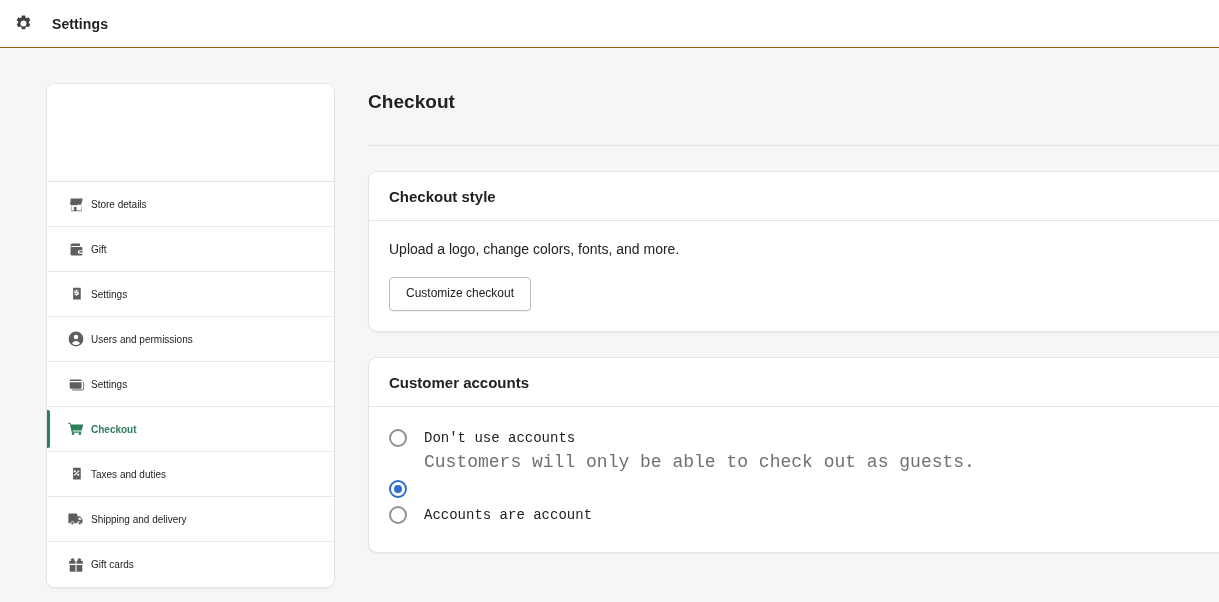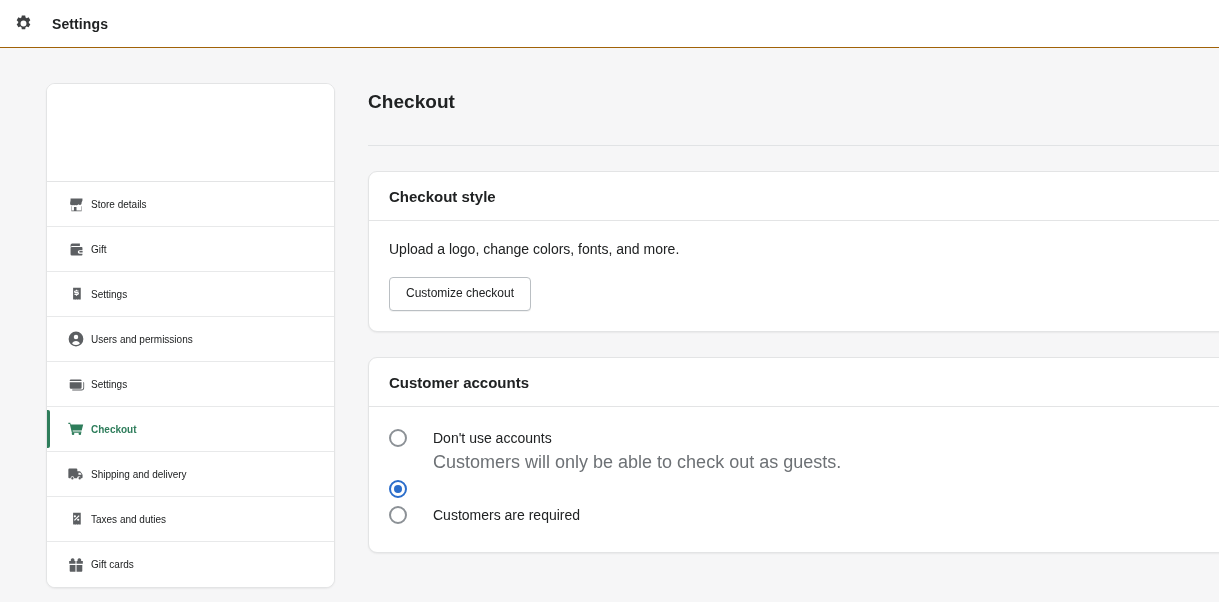--- a/index.html
+++ b/index.html
@@ -203,21 +203,21 @@
     position: absolute;
     left: 50%;
     top: 50%;
     width: 8px;
     height: 8px;
     margin-left: -4px;
     margin-top: -4px;
     border-radius: 50%;
     background: #2c6ecb;
   }
-  .radio-text { margin-left: 26px; }
+  .radio-text { margin-left: 17px; font-family: Liberation Mono, monospace; }
   .radio-label {
     font-size: 14px;
     color: #202223;
     line-height: 20px;
   }
   .radio-help {
     font-size: 18px;
     color: #6d7175;
     line-height: 20px;
     margin-top: 4px;
@@ -289,34 +289,34 @@
       <span class="nav-icon">
         <svg width="18" height="18" viewBox="0 0 20 20" fill="currentColor">
             <path d="M1.5 3h2.1l.5 2H18l-1.7 6.6H6.2l.28 1.1H16v1.5H5.4L3.1 4.5H1.5V3Zm5.2 10.9a1.45 1.45 0 1 0 0 2.9 1.45 1.45 0 0 0 0-2.9Zm7.6 0a1.45 1.45 0 1 0 0 2.9 1.45 1.45 0 0 0 0-2.9Z"></path>
           </svg>
       </span>
       <span class="nav-label">Checkout</span>
     </div>
 
     <div class="nav-item">
       <span class="nav-icon">
+        <svg width="17" height="17" viewBox="0 0 20 20" fill="currentColor">
+            <path d="M5 2h10v14.2l-.9-.7-1 .8-1-.8-1 .8-1-.8-1 .8-1-.8-1 .8-1-.8-.1.08V2Zm7.6 2.9L7 10.5l1.05 1.05 5.6-5.6L12.6 4.9ZM8.1 5a1.3 1.3 0 1 0 0 2.6 1.3 1.3 0 0 0 0-2.6Zm3.9 4a1.3 1.3 0 1 0 0 2.6 1.3 1.3 0 0 0 0-2.6Z"></path>
+          </svg>
+      </span>
+      <span class="nav-label">Taxes and duties</span>
+    </div>
+
+    <div class="nav-item">
+      <span class="nav-icon">
         <svg width="18" height="18" viewBox="0 0 20 20" fill="currentColor">
             <path d="M1.5 5.2A1.2 1.2 0 0 1 2.7 4h7.6a1.2 1.2 0 0 1 1.2 1.2V7h2.3a1.8 1.8 0 0 1 1.5.8l1.7 2.6c.2.3.3.65.3 1v2.1c0 .6-.5 1.1-1.1 1.1h-.8a2.1 2.1 0 0 0-4.2 0H8.1a2.1 2.1 0 0 0-4.2 0H2.6a1.1 1.1 0 0 1-1.1-1.1V5.2ZM12.7 8.6v2.2h3.5l-1.4-2.2h-2.1ZM6 13.4a1.3 1.3 0 1 0 0 2.6 1.3 1.3 0 0 0 0-2.6Zm8.1 0a1.3 1.3 0 1 0 0 2.6 1.3 1.3 0 0 0 0-2.6Z"></path>
           </svg>
       </span>
       <span class="nav-label">Shipping and delivery</span>
-    </div>
-
-    <div class="nav-item">
-      <span class="nav-icon">
-        <svg width="17" height="17" viewBox="0 0 20 20" fill="currentColor">
-            <path d="M5 2h10v14.2l-.9-.7-1 .8-1-.8-1 .8-1-.8-1 .8-1-.8-1 .8-1-.8-.1.08V2Zm7.6 2.9L7 10.5l1.05 1.05 5.6-5.6L12.6 4.9ZM8.1 5a1.3 1.3 0 1 0 0 2.6 1.3 1.3 0 0 0 0-2.6Zm3.9 4a1.3 1.3 0 1 0 0 2.6 1.3 1.3 0 0 0 0-2.6Z"></path>
-          </svg>
-      </span>
-      <span class="nav-label">Taxes and duties</span>
     </div>
 
 
     <div class="nav-item">
       <span class="nav-icon">
         <svg width="18" height="18" viewBox="0 0 20 20" fill="currentColor">
             <path d="M6.2 2.6c-1.1 0-2 .9-2 2 0 .37.1.72.28 1.02H2.4v3.1h7V5.62H8.1A2 2 0 0 0 6.2 2.6Zm7.6 0A2 2 0 0 0 11.9 5.62h-1.3v3.1h7V5.62h-2.08c.18-.3.28-.65.28-1.02 0-1.1-.9-2-2-2ZM3 10.1v6.2c0 .6.5 1.1 1.1 1.1h5.3v-7.3H3Zm7.6 0v7.3h5.3c.6 0 1.1-.5 1.1-1.1v-6.2h-6.4Z"></path>
           </svg>
       </span>
       <span class="nav-label">Gift cards</span>
@@ -352,21 +352,21 @@
             </span>
           </div>
 
           <div class="radio-row">
             <span class="radio-mark checked"></span>
           </div>
 
           <div class="radio-row">
             <span class="radio-mark"></span>
             <span class="radio-text">
-              <span class="radio-label">Customers are required</span>
+              <span class="radio-label">Accounts are account</span>
             </span>
           </div>
 
         </div>
       </div>
     </section>
   </div>
 </div>
 
 </body></html>

